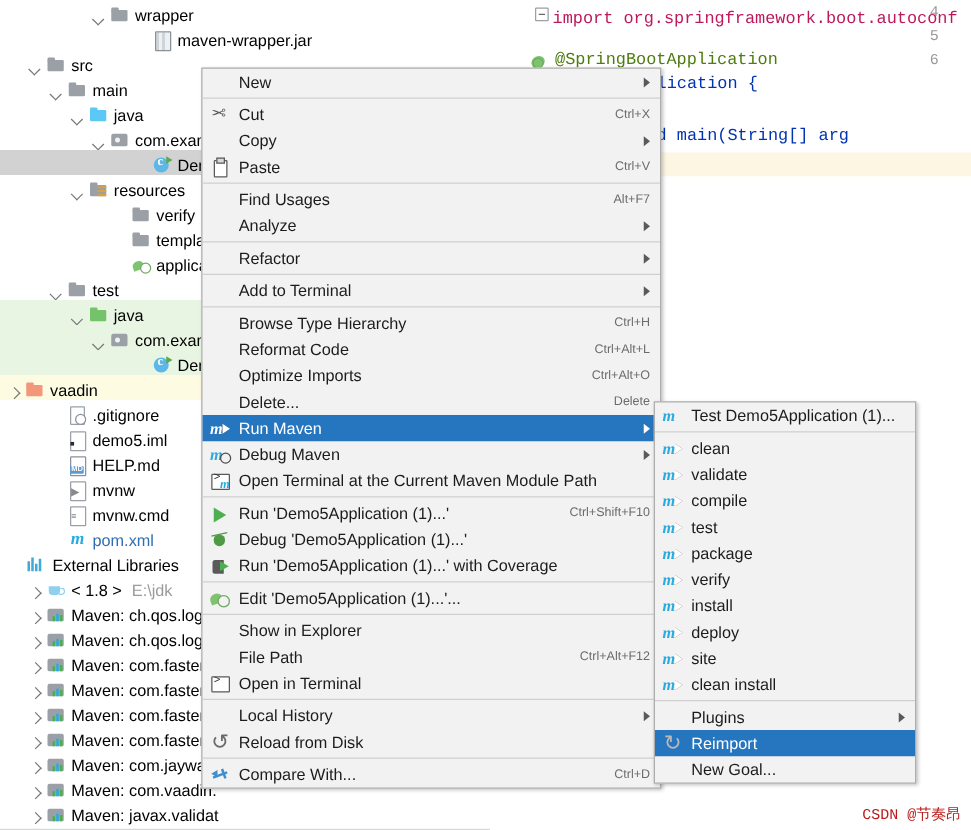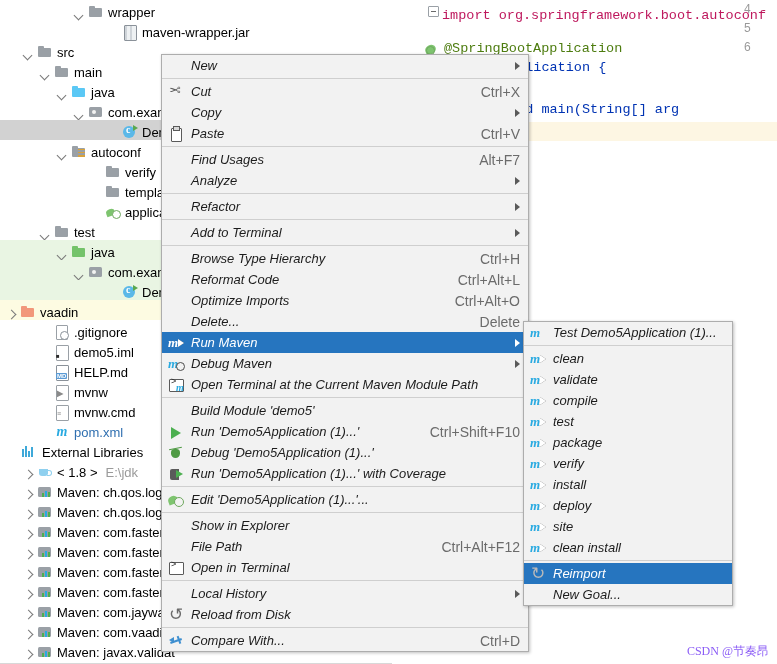--- a/index.html
+++ b/index.html
@@ -319,26 +319,26 @@
   .mi {
     position: relative;
     height: 21px;
     display: flex;
     align-items: center;
     padding-left: 29px;
     padding-right: 8px;
     white-space: nowrap;
   }
   .mi.sel { background: #2675bf; color: #ffffff; }
-  .mi .label { flex: 0 1 auto; font-style: italic; }
+  .mi .label { flex: 0 1 auto; }
   .mi .accel {
     margin-left: auto;
     padding-left: 18px;
     color: #6b6b6b;
-    font-size: 14px;
+    font-size: 10px;
     text-align: right;
   }
   .mi .caret {
     margin-left: auto;
     width: 0; height: 0;
     border-left: 5px solid #5a5a5a;
     border-top: 4px solid transparent;
     border-bottom: 4px solid transparent;
   }
   .mi.sel .caret { border-left-color: #ffffff; }
@@ -515,22 +515,22 @@
     content: "\21BB";
     position: absolute; left: 1px; top: -3px;
     font-size: 17px; color: #b9b9b9;
   }
 
   
   #watermark {
     position: absolute;
     right: 8px; bottom: 4px;
     font-size: 12px;
-    color: #8b5cf6;
-    font-family: Liberation Serif, serif;
+    color: #b91c1c;
+    font-family: Liberation Mono, monospace;
   }
   #bottom-rule {
     position: absolute; left: 0; bottom: 0;
     width: 392px; height: 1px;
     background: #d8d8d8;
   }
 </style>
 </head>
 <body>
 
@@ -581,21 +581,21 @@
           <span class="runmark"></span>
         </span>
         <span class="tlabel">Demo5A</span>
       </div>
       <div class="tree-row">
         <span style="display: inline-block; flex: 0 0 57px;"></span>
         <span class="arrow down"></span>
         <span class="ticon ic-folder ic-folder-res">
           <span class="bars"></span>
         </span>
-        <span class="tlabel">autoconf</span>
+        <span class="tlabel">resources</span>
       </div>
       <div class="tree-row">
         <span style="display: inline-block; flex: 0 0 91px;"></span>
         <span class="arrow none"></span>
         <span class="ticon ic-folder"></span>
         <span class="tlabel">verify</span>
       </div>
       <div class="tree-row">
         <span style="display: inline-block; flex: 0 0 91px;"></span>
         <span class="arrow none"></span>
@@ -881,23 +881,20 @@
         <span class="caret"></span>
       </div>
       <div class="mi">
         <span class="micon g-term">
           <span class="sub">m</span>
         </span>
         <span class="label">Open Terminal at the Current Maven Module Path</span>
       </div>
       <div class="sep"></div>
       <div class="mi">
-        <span class="label">Build Module 'demo5'</span>
-      </div>
-      <div class="mi">
         <span class="micon g-play"></span>
         <span class="label">Run 'Demo5Application (1)...'</span>
         <span class="accel">Ctrl+Shift+F10</span>
       </div>
       <div class="mi">
         <span class="micon g-debug"></span>
         <span class="label">Debug 'Demo5Application (1)...'</span>
       </div>
       <div class="mi">
         <span class="micon g-cov"></span>
@@ -979,20 +976,24 @@
       </div>
       <div class="mi">
         <span class="micon g-mvn">m<span class="tri"></span></span>
         <span class="label">site</span>
       </div>
       <div class="mi">
         <span class="micon g-mvn">m<span class="tri"></span></span>
         <span class="label">clean install</span>
       </div>
       <div class="sep"></div>
+      <div class="mi">
+        <span class="label">Plugins</span>
+        <span class="caret"></span>
+      </div>
       <div class="mi sel">
         <span class="micon g-reimport"></span>
         <span class="label">Reimport</span>
       </div>
       <div class="mi">
         <span class="label">New Goal...</span>
       </div>
     </div>
 
   <div id="watermark">CSDN @节奏昂</div>

